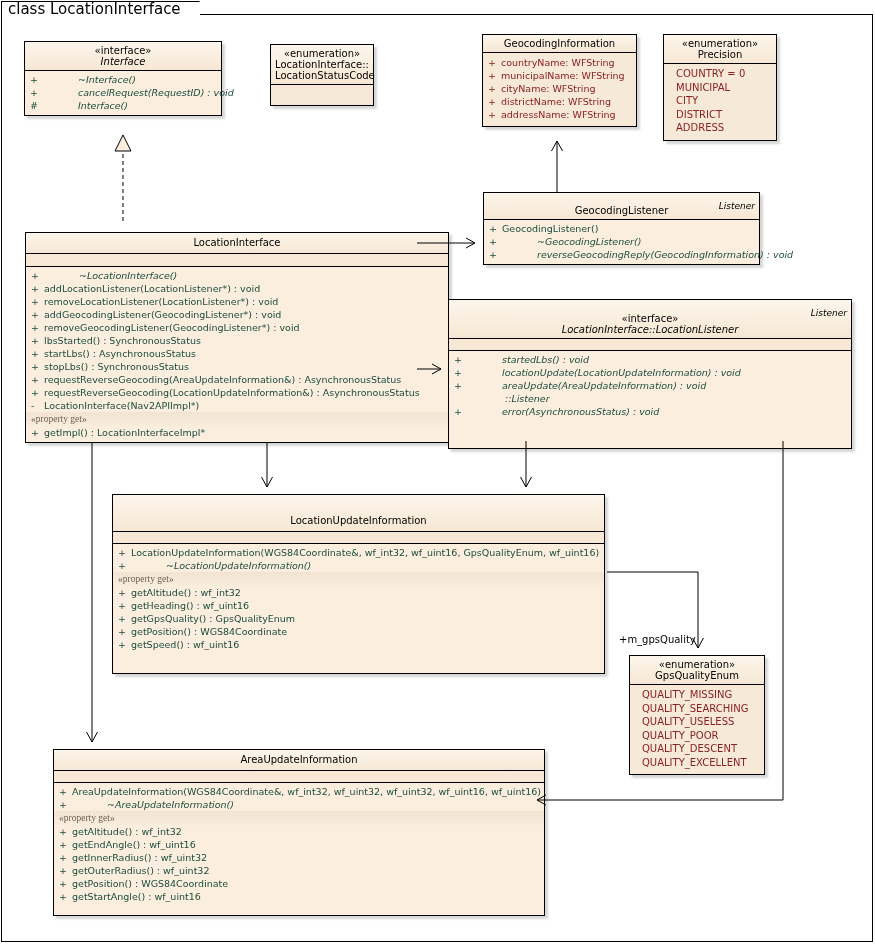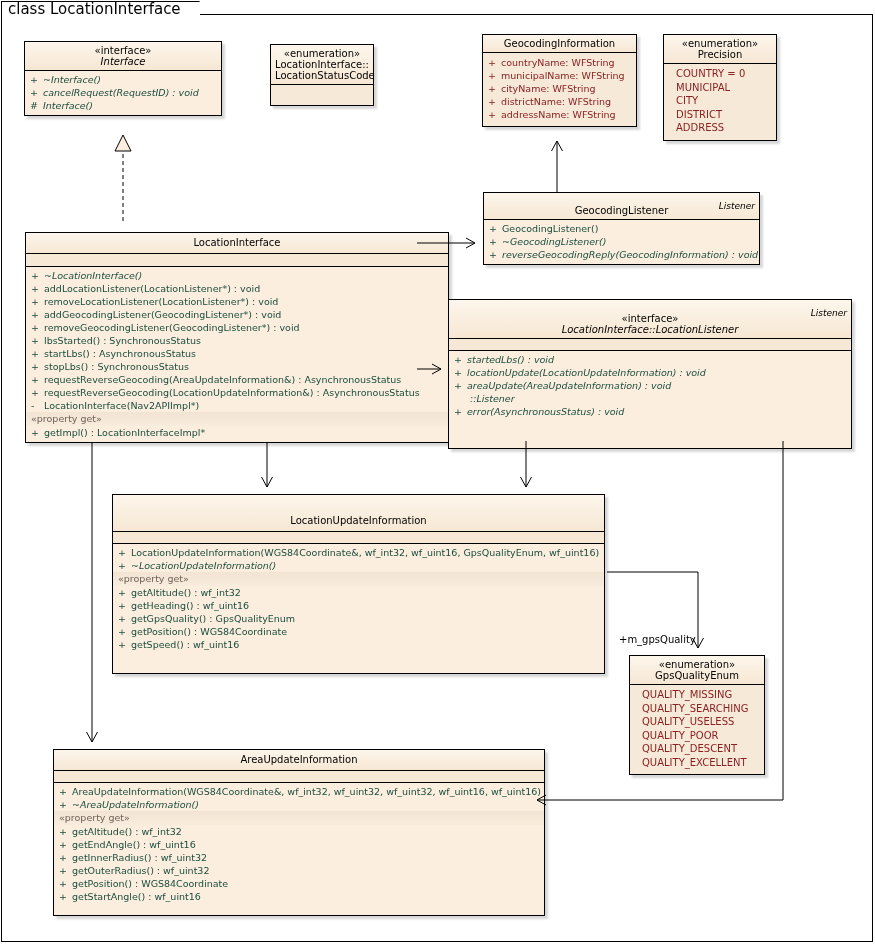--- a/index.html
+++ b/index.html
@@ -99,27 +99,28 @@
     line-height: 13px;
     display: flex;
   }
   .uml .row .vis {
     display: inline-block;
     width: 13px;
     flex: 0 0 13px;
     color: #1b4d3e;
   }
   .uml .row .sig { flex: 1 1 auto; }
-  .uml .row.ital .sig { font-style: italic; }
+  .uml .row.ital .sig { font-style: italic; margin-left: 35px; }
   .uml .prop {
     font-size: 9.5px;
     color: #6d6358;
     padding: 1px 3px 1px 5px;
     background: linear-gradient(to bottom,#f3e4d2 0%, #f8ecdd 100%);
     line-height: 12px;
+    font-family: Liberation Serif, serif;
   }
   .uml .enumrow {
     font-size: 10px;
     color: #8a2222;
     padding: 0 3px 0 12px;
     line-height: 13.5px;
     white-space: nowrap;
   }
   .uml .attrrow {
     font-size: 9.5px;

